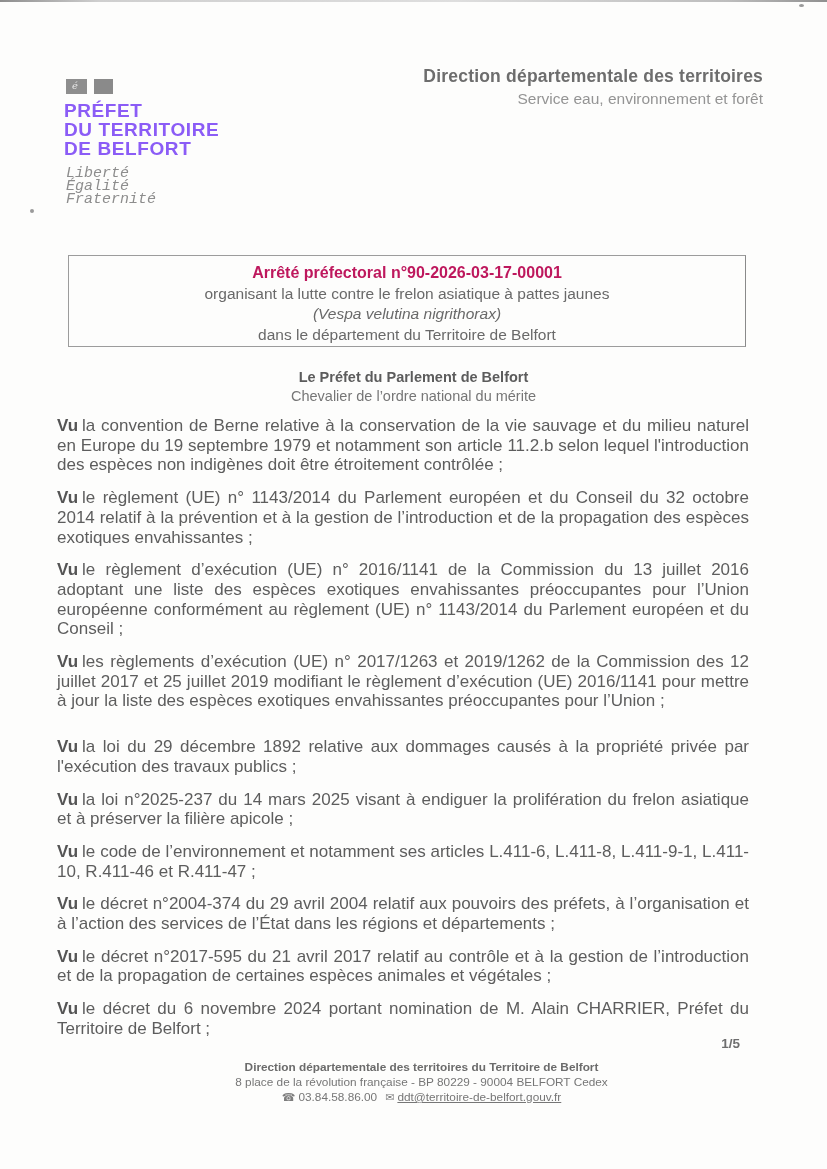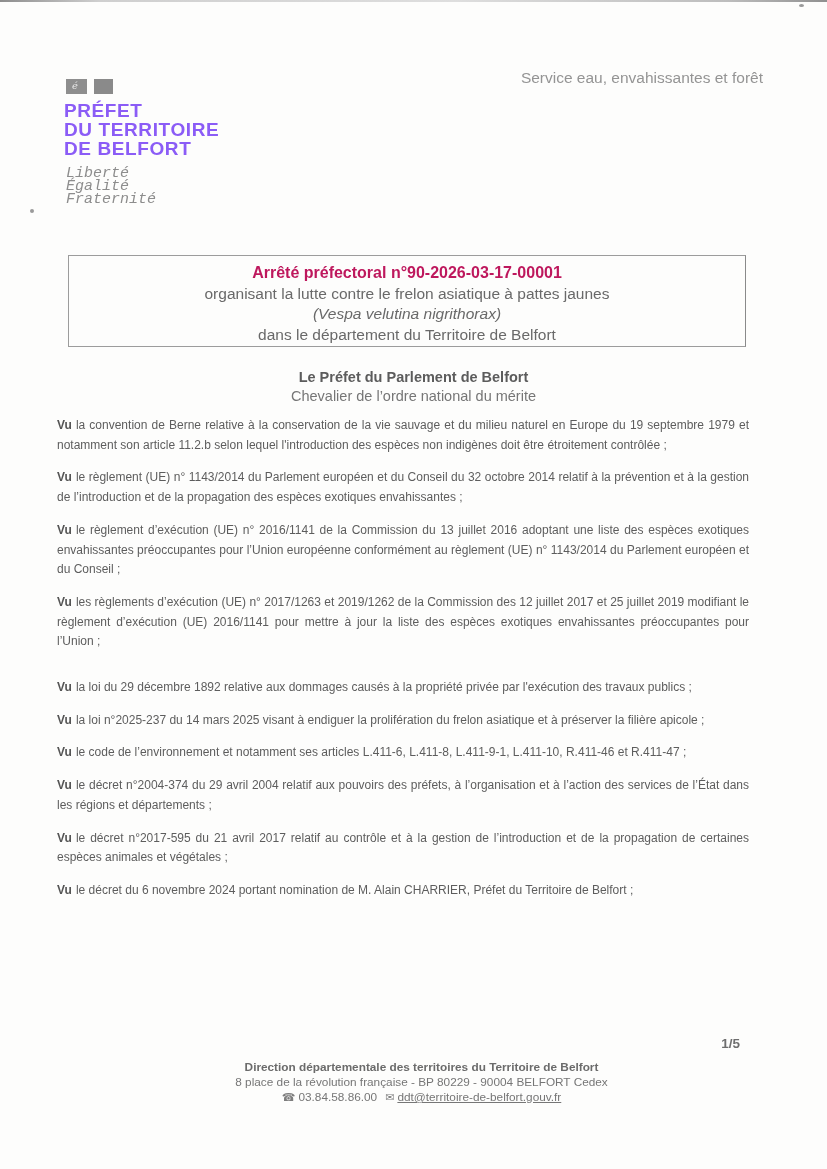--- a/index.html
+++ b/index.html
@@ -56,21 +56,21 @@
 
   
   .issuer { position: absolute; left: 0; top: 368px; width: 100%; text-align: center; }
   .issuer-line1 { font-weight: bold; font-size: 14.5px; color: #5c5c5c; line-height: 19px; }
   .issuer-line2 { font-size: 14.5px; color: #767676; line-height: 19px; }
 
   
   .body-text { position: absolute; left: 57px; top: 416px; width: 692px; }
   .para {
     margin: 0 0 13px 0;
-    font-size: 12px;
+    font-size: 17px;
     line-height: 19.7px;
     text-align: justify;
     color: #5d5d5d;
   }
   .para.gap-before { margin-top: 26px; }
   .vu { font-weight: bold; color: #555; margin-right: 4px; }
 
   
   .page-number { position: absolute; right: 87px; top: 1036px; font-size: 13.5px; font-weight: bold; color: #6e6e6e; }
 
@@ -102,21 +102,22 @@
       <div>DE BELFORT</div>
     </div>
     <div class="motto">
       <div>Liberté</div>
       <div>Égalité</div>
       <div>Fraternité</div>
     </div>
   </div>
 
   <div class="service-block">
-    <div class="service-subtitle">Service eau, envahissantes et forêt</div>
+    <div class="service-title">Direction départementale des territoires</div>
+    <div class="service-subtitle">Service eau, environnement et forêt</div>
   </div>
 
   <div class="title-box">
     <div class="tb-line tb-bold">Arrêté préfectoral n°90-2026-03-17-00001</div>
     <div class="tb-line">organisant la lutte contre le frelon asiatique à pattes jaunes</div>
     <div class="tb-line tb-italic">(Vespa velutina nigrithorax)</div>
     <div class="tb-line">dans le département du Territoire de Belfort</div>
   </div>
 
   <div class="issuer">

